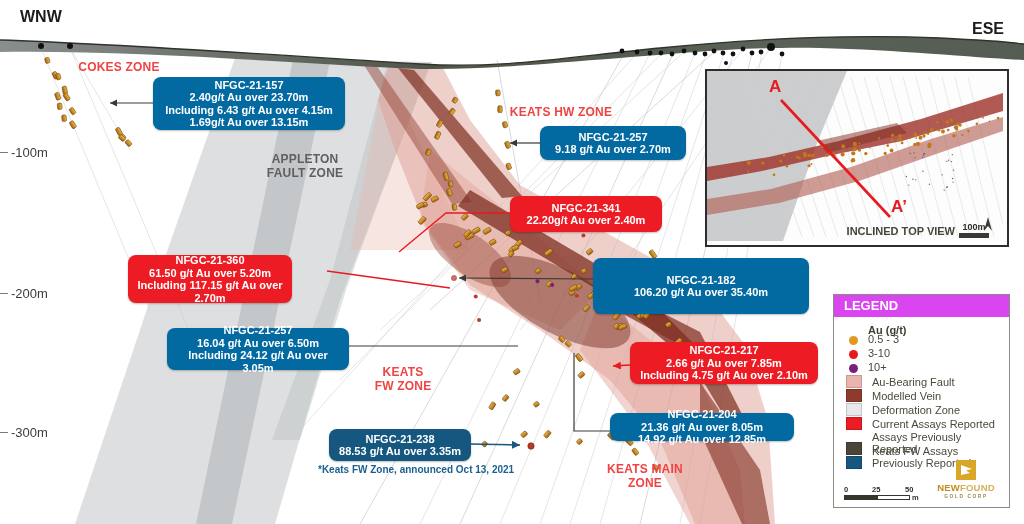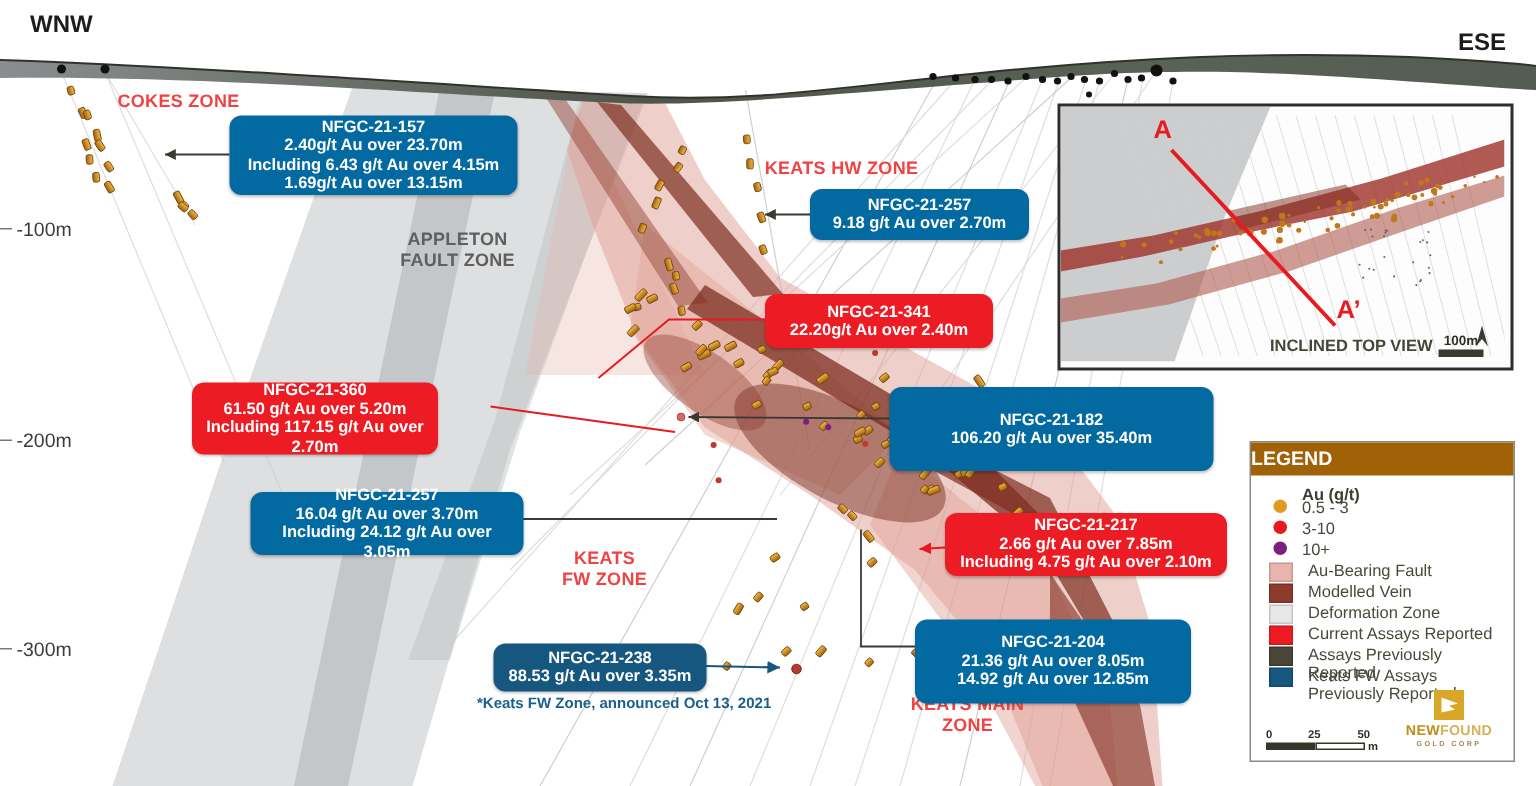--- a/index.html
+++ b/index.html
@@ -22,24 +22,24 @@
   
   #inset{position:absolute;left:705px;top:69px;width:300px;height:174px;background:#fdfdfd;
          border:2px solid #2d2d2d;overflow:hidden;}
   #inset .alabel{position:absolute;color:#e8191f;font-weight:bold;font-size:17px;}
   #inset .caption{position:absolute;right:52px;bottom:8px;font-size:11px;font-weight:bold;color:#474538;}
   #inset .scale100{position:absolute;right:18px;bottom:7px;font-size:9px;font-weight:bold;color:#2e2e28;text-align:center;}
   #inset .scale100 .bar{width:30px;height:5px;background:#3a3a32;margin-top:1px;}
   
   #legend{position:absolute;left:833px;top:294px;width:177px;height:214px;background:#ffffff;
           border:1.5px solid #8a8a85;box-sizing:border-box;}
-  #legend .hdr{position:absolute;left:0;top:0;right:0;height:22px;background:#a16207;color:#fff;
-               font-size:13px;font-weight:bold;line-height:22px;box-sizing:border-box;}
+  #legend .hdr{position:absolute;left:0;top:0;right:0;height:22px;background:#d946ef;color:#fff;
+               font-size:13px;font-weight:bold;line-height:22px;padding-left:10px;box-sizing:border-box;}
   #legend .auhdr{position:absolute;left:34px;top:29px;font-size:11px;font-weight:bold;color:#3e3d32;text-align:center;}
-  .lrow{position:absolute;left:10px;font-size:11px;color:#4a493c;display:flex;align-items:flex-start;}
+  .lrow{position:absolute;left:10px;font-size:11px;color:#4a493c;display:flex;align-items:flex-end;}
   .lrow .dot{width:9px;height:9px;border-radius:50%;margin:0 10px 0 5px;flex:0 0 auto;}
   .lrow .sw{width:14px;height:11px;margin:0 10px 0 2px;flex:0 0 auto;border:.5px solid rgba(0,0,0,.15);}
   .lrow .lbl{line-height:12px;}
   #lscale{position:absolute;left:10px;top:190px;font-size:7.5px;color:#2e2e28;font-weight:bold;}
   #lscale .nums{position:relative;width:80px;height:8px;}
   #lscale .nums span{position:absolute;top:0;}
   #lscale .barwrap{display:flex;align-items:center;}
   #lscale .seg1{width:33px;height:5px;background:#35352b;}
   #lscale .seg2{width:33px;height:5px;background:#fff;border:1px solid #35352b;box-sizing:border-box;}
   #lscale .munit{margin-left:2px;}
@@ -509,29 +509,29 @@
     <div>NFGC-21-360</div>
       <div>61.50 g/t Au over 5.20m</div>
       <div>Including 117.15 g/t Au over 2.70m</div>
   </div>
   <div class="callout previous" style="left:593px;top:258px;width:216px;height:56px;">
     <div>NFGC-21-182</div>
       <div>106.20 g/t Au over 35.40m</div>
   </div>
   <div class="callout previous" style="left:167px;top:328px;width:182px;height:42px;">
     <div>NFGC-21-257</div>
-      <div>16.04 g/t Au over 3.70m</div>
+      <div>16.04 g/t Au over 6.50m</div>
       <div>Including 24.12 g/t Au over 3.05m</div>
   </div>
   <div class="callout current" style="left:630px;top:342px;width:188px;height:42px;">
     <div>NFGC-21-217</div>
       <div>2.66 g/t Au over 7.85m</div>
       <div>Including 4.75 g/t Au over 2.10m</div>
   </div>
-  <div class="callout previous" style="left:610px;top:413px;width:184px;height:56px;align-items:center;">
+  <div class="callout previous" style="left:610px;top:413px;width:184px;height:28px;align-items:center;">
     <div>NFGC-21-204</div>
       <div>21.36 g/t Au over 8.05m</div>
       <div>14.92 g/t Au over 12.85m</div>
   </div>
   <div class="callout keatsfw" style="left:329px;top:429px;width:142px;height:32px;">
     <div>NFGC-21-238</div>
       <div>88.53 g/t Au over 3.35m</div>
   </div>
   <div class="footnote" style="left:318px;top:464px;">*Keats FW Zone, announced Oct 13, 2021</div>
 

